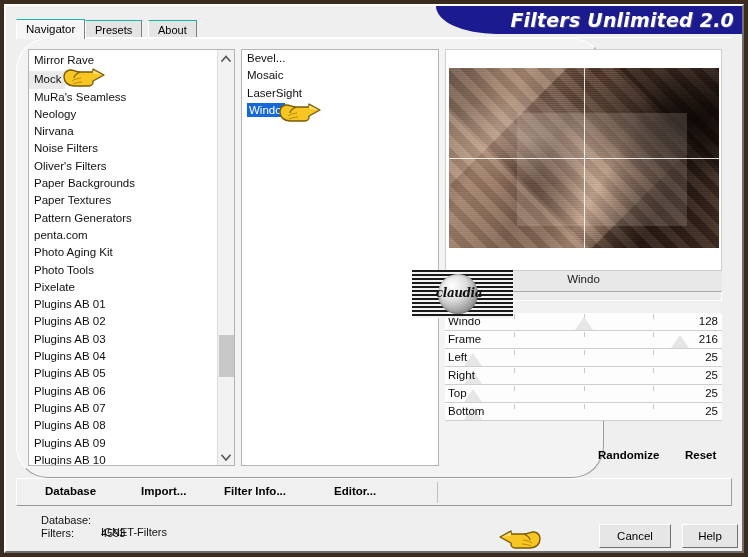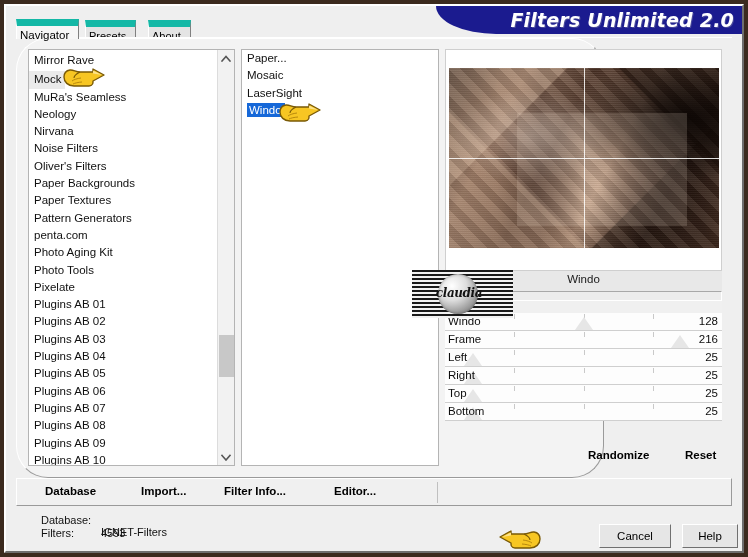--- a/index.html
+++ b/index.html
@@ -63,26 +63,26 @@
   
   #tabstrip {
     position: absolute;
     left: 10px; top: 14px;
     width: 716px; height: 18px;
   }
   .tab {
     position: absolute;
     top: 0;
     height: 18px;
-    padding: 1px 9px 0 3px;
+    padding: 1px 9px 0 9px;
     font-size: 11px;
     color: #000;
     line-height: 16px;
     background: #e4e4e4;
-    border-top: 7px solid #14b8a6;
+    border-top: 1px solid #14b8a6;
     border-left: 1px solid #ffffff;
     border-right: 1px solid #808080;
     white-space: nowrap;
   }
   .tab.active {
     background: #f6f6f6;
     height: 20px;
     top: -1px;
     z-index: 5;
     border-bottom: none;
@@ -484,21 +484,21 @@
           <div id="cat-thumb"></div>
           <div class="sb-arrow down">
             <svg width="10" height="7" viewBox="0 0 10 7">
                 <path d="M1 1.5 L5 6 L9 1.5" stroke="#555" stroke-width="1.6" fill="none" stroke-linecap="square"></path>
               </svg>
           </div>
         </div>
       </div>
 
       <div id="filter-list">
-        <div class="flt-item">Paper...</div>
+        <div class="flt-item">Bevel...</div>
         <div class="flt-item">Mosaic</div>
         <div class="flt-item">LaserSight</div>
         <div class="flt-item"><span class="hl">Windo</span></div>
       </div>
 
       <div id="right-pane">
 
         <div id="preview-area">
           <div id="preview-img">
             <div class="pv-layer" style="
@@ -599,21 +599,21 @@
                 <i style="left:75%"></i>
               </div>
             <div class="sl-thumb" style="left:calc(10% - 9px);"></div>
             <span class="sl-label">Bottom</span>
             <span class="sl-value">25</span>
           </div>
         </div>
       </div>
 
       <div id="rand-reset">
-        <span class="linkbtn" style="left:143px; top:4px;">Randomize</span>
+        <span class="linkbtn" style="left:153px; top:4px;">Randomize</span>
         <span class="linkbtn" style="left:240px; top:4px;">Reset</span>
       </div>
     </div>
 
     <div id="toolbar">
       <div id="toolbar-sep"></div>
       <span class="tbitem" style="left:28px;">Database</span>
       <span class="tbitem" style="left:124px;">Import...</span>
       <span class="tbitem" style="left:207px;">Filter Info...</span>
       <span class="tbitem" style="left:305px;padding-left:12px;">Editor...</span>

